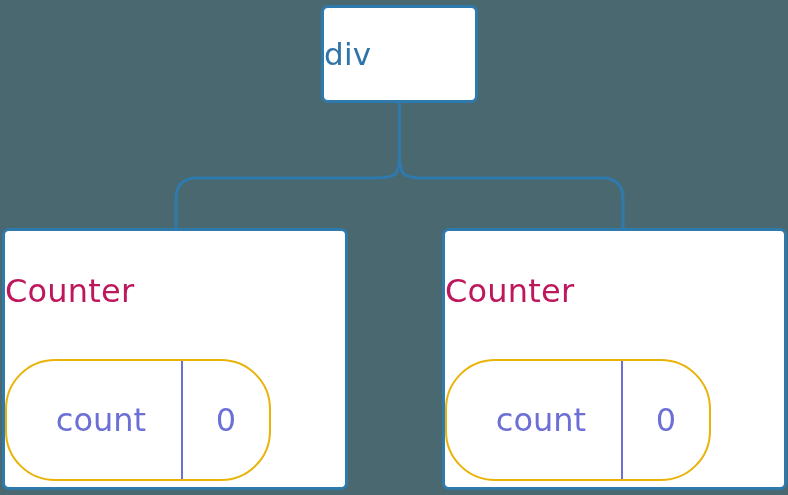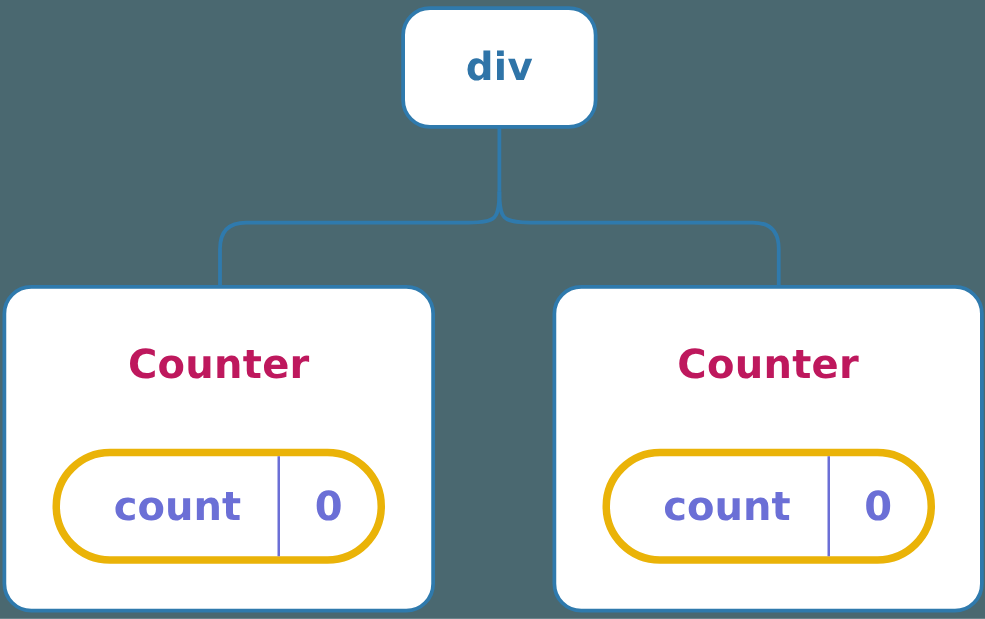--- a/index.html
+++ b/index.html
@@ -29,27 +29,25 @@
     width: 788px;
     height: 495px;
     z-index: 1;
   }
 
   
   .node {
     position: absolute;
     background: #ffffff;
     border: 3px solid #2f7aad;
-    border-radius: 23px;
+    border-radius: 7px;
     box-sizing: border-box;
     z-index: 2;
     display: flex;
     flex-direction: column;
-    align-items: center;
-    font-weight: bold;
   }
 
   
   #node-div {
     left: 321px;
     top: 5px;
     width: 157px;
     height: 98px;
     justify-content: center;
   }
@@ -77,22 +75,22 @@
   .node-title {
     color: #be185d;
     font-size: 32px;
     line-height: 1;
     letter-spacing: 0.2px;
   }
 
   
   .state-pill {
     margin-top: 52px;
-    height: 92px;
-    border: 6px solid #eab308;
+    height: 122px;
+    border: 2px solid #eab308;
     border-radius: 50px;
     box-sizing: border-box;
     display: flex;
     align-items: stretch;
     background: transparent;
   }
   #node-counter-left .state-pill  { width: 266px; }
   #node-counter-right .state-pill { width: 266px; }
 
   .pill-key,

